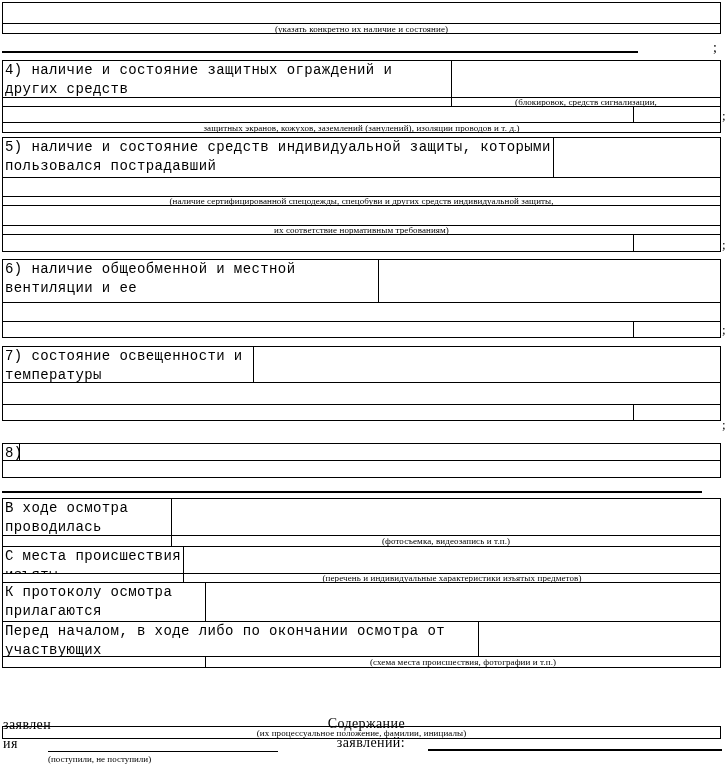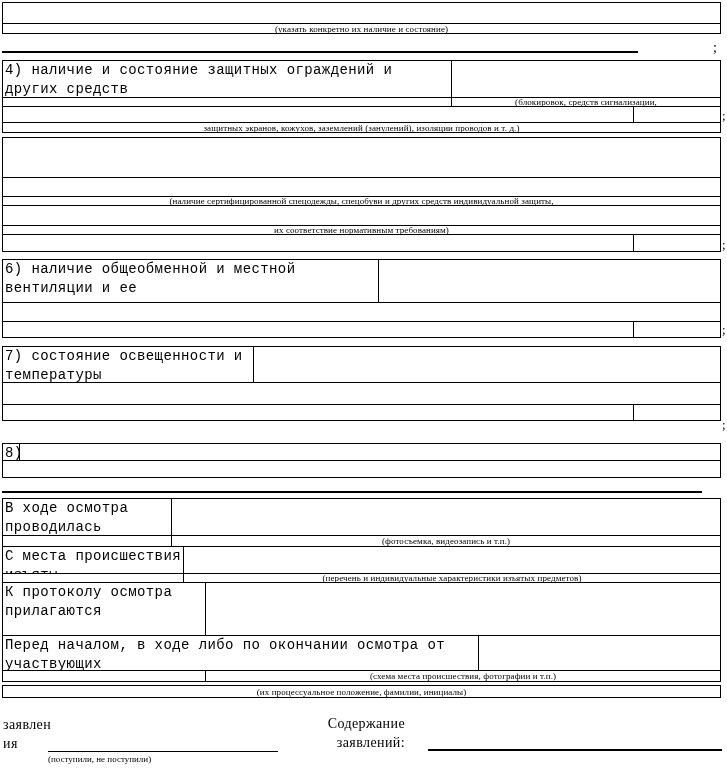--- a/index.html
+++ b/index.html
@@ -63,20 +63,22 @@
       <div class="c" style="width:86px"></div>
     </div>
     <div class="row" style="height:11px">
       <div class="cap">защитных экранов, кожухов, заземлений (занулений), изоляции проводов и т. д.)</div>
     </div>
   </div>
   <div class="semi" style="left:722px; top:108px">;</div>
 
   <div class="tbl" style="top:137px">
     <div class="row" style="height:41px">
+      <div class="c div lbl" style="width:551px">5) наличие и состояние средств индивидуальной защиты, которыми
+пользовался пострадавший</div>
       <div class="c fill"></div>
     </div>
     <div class="row" style="height:20px">
       <div class="c fill"></div>
     </div>
     <div class="row" style="height:10px">
       <div class="cap">(наличие сертифицированной спецодежды, спецобуви и других средств индивидуальной защиты,</div>
     </div>
     <div class="row" style="height:21px">
       <div class="c fill"></div>
@@ -147,37 +149,37 @@
     </div>
     <div class="row" style="height:28px">
       <div class="c div lbl" style="width:181px">С места происшествия
 изъяты</div>
       <div class="c fill"></div>
     </div>
     <div class="row" style="height:10px">
       <div class="c div" style="width:181px"></div>
       <div class="cap">(перечень и индивидуальные характеристики изъятых предметов)</div>
     </div>
-    <div class="row" style="height:54px">
+    <div class="row" style="height:40px">
       <div class="c div lbl" style="width:203px">К протоколу осмотра
 прилагаются</div>
       <div class="c fill"></div>
     </div>
     <div class="row" style="height:36px">
       <div class="c div lbl" style="width:476px">Перед началом, в ходе либо по окончании осмотра от участвующих
 в осмотре лиц</div>
       <div class="c fill"></div>
     </div>
     <div class="row" style="height:12px">
       <div class="c div" style="width:203px"></div>
       <div class="cap">(схема места происшествия, фотографии и т.п.)</div>
     </div>
   </div>
 
-  <div class="tbl" style="top:685px">
+  <div class="tbl" style="top:726px">
     <div class="row" style="height:13px">
       <div class="cap">(их процессуальное положение, фамилии, инициалы)</div>
     </div>
   </div>
 
   <div class="btext" style="left:3px; top:715px">заявлен
 ия</div>
   <div class="uline-thin" style="left:48px; top:751px; width:230px"></div>
   <div class="bcap" style="left:48px; top:754px; width:230px">(поступили, не поступили)</div>
   <div class="btext center" style="left:295px; top:714px; width:110px">Содержание

